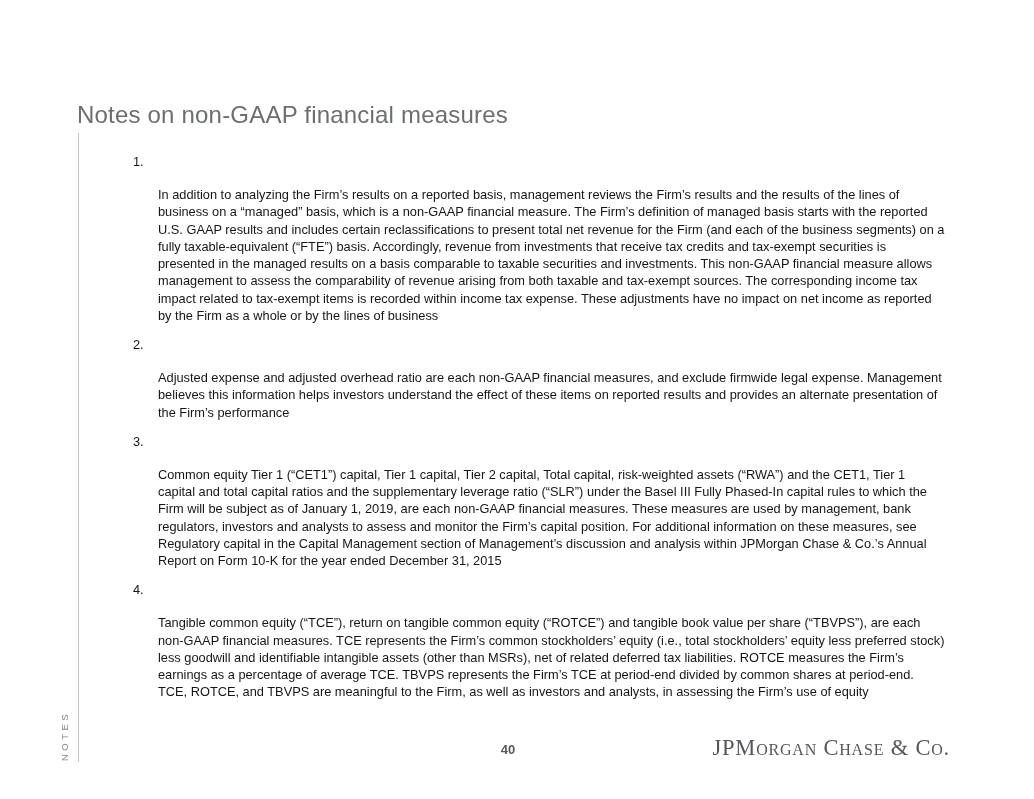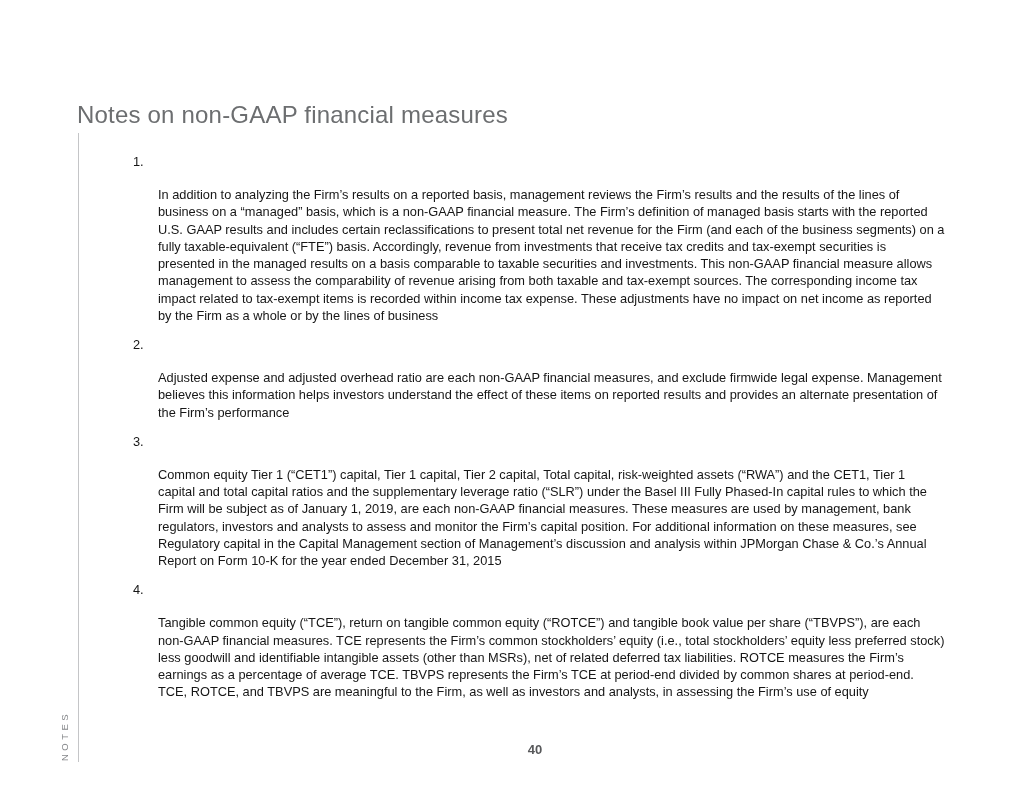--- a/index.html
+++ b/index.html
@@ -51,21 +51,21 @@
     top: 736px;
     transform: translate(-50%, -50%) rotate(-90deg);
     transform-origin: center center;
     font-size: 9.5px;
     letter-spacing: 3.5px;
     color: #85878a;
     white-space: nowrap;
   }
   .page-number {
     position: absolute;
-    left: 535px;
+    left: 508px;
     top: 742px;
     transform: translateX(-50%);
     font-size: 13px;
     font-weight: 700;
     color: #58595b;
   }
   .company-logo {
     position: absolute;
     right: 84px;
     top: 735px;
@@ -107,14 +107,15 @@
       <span class="note-number">4.</span>
       <span class="note-text">Tangible common equity (“TCE”), return on tangible common equity (“ROTCE”) and tangible book value per share (“TBVPS”), are each non-GAAP financial measures. TCE represents the Firm’s common stockholders’ equity (i.e., total stockholders’ equity less preferred stock) less goodwill and identifiable intangible assets (other than MSRs), net of related deferred tax liabilities. ROTCE measures the Firm’s earnings as a percentage of average TCE. TBVPS represents the Firm’s TCE at period-end divided by common shares at period-end. TCE, ROTCE, and TBVPS are meaningful to the Firm, as well as investors and analysts, in assessing the Firm’s use of equity</span>
     </div>
 
   </div>
 
   <div class="sidebar-notes">NOTES</div>
 
   <div class="page-number">40</div>
 
+  <div class="company-logo">JPMorgan Chase &amp; Co.</div>
 
 </div>
 
 </body></html>

